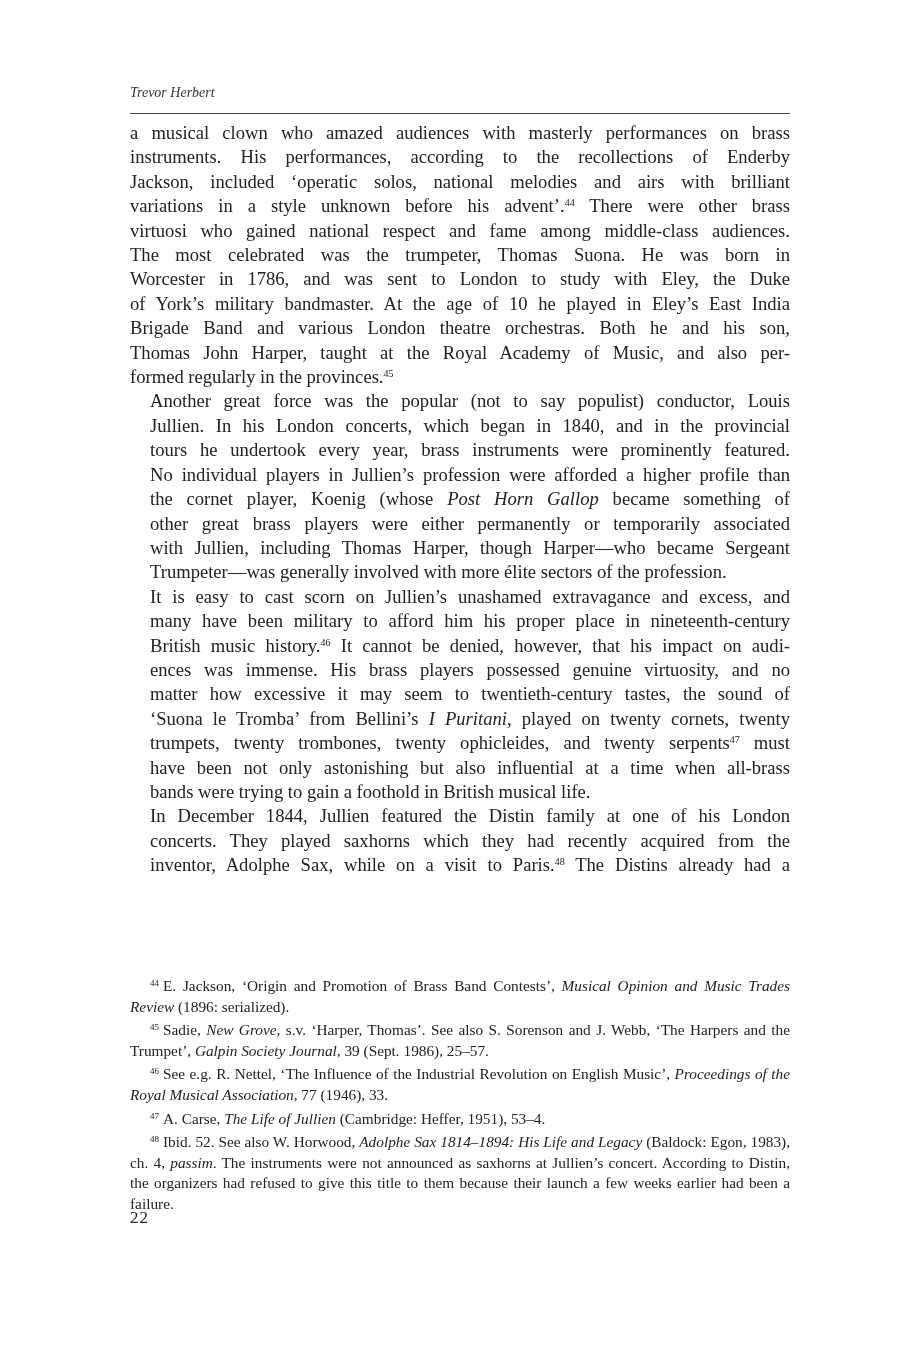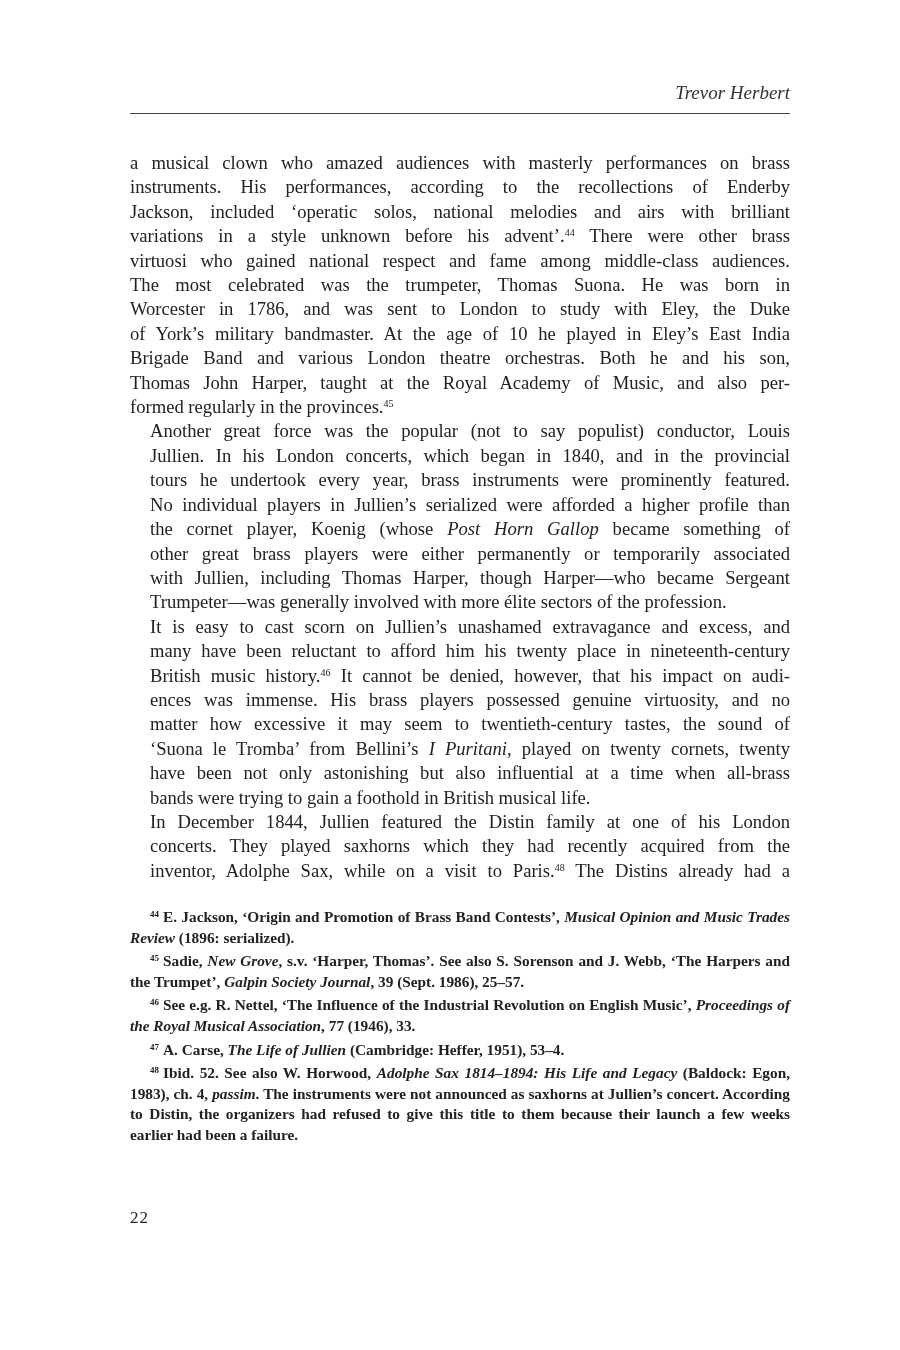--- a/index.html
+++ b/index.html
@@ -1,31 +1,31 @@
 <!DOCTYPE html>
 <html><head>
 <meta charset="utf-8">
 <style>
   html, body { margin: 0; padding: 0; background: #ffffff; }
   body { width: 900px; height: 1350px; position: relative; overflow: hidden;
          font-family: "Liberation Serif", "DejaVu Serif", serif; color: #222; }
-  .running-head { position: absolute; left: 130px; top: 80px; width: 660px; text-align: right;
-                  font-style: italic; font-size: 19px; line-height: 26px; color: #333; }
+  .running-head { position: absolute; left: 130px; top: 80px; width: 660px; text-align: left;
+                  font-style: italic; font-size: 14px; line-height: 26px; color: #333; }
   .head-rule { position: absolute; left: 130px; top: 113px; width: 660px; height: 0;
                border-top: 1px solid #444; }
   .body-text { position: absolute; left: 130px; top: 121px; width: 660px; }
   .body-text p { margin: 0; font-size: 18.6px; line-height: 24.4px; text-align: justify;
                  text-align-last: justify; hyphens: manual; }
-  .body-text p.first { text-indent: 0; margin-top: 30px; }
+  .body-text p.first { text-indent: 0; }
   .body-text p.indent { text-indent: 20px; font-family: Liberation Serif, serif; }
   .line { display: block; text-align: justify; text-align-last: justify; white-space: nowrap; }
   .line.last { text-align-last: left; }
   .body-text .line, .footnotes .line { white-space: normal; }
   sup.fn { font-size: 10px; vertical-align: 6px; line-height: 0; }
-  .footnotes { position: absolute; left: 130px; top: 907px; width: 660px; font-weight: bold; }
+  .footnotes { position: absolute; left: 130px; top: 976px; width: 660px; }
   .footnotes .fn-item { font-size: 15.3px; line-height: 20.6px; margin: 0 0 3px 0; text-align: justify; }
   .footnotes .fn-num { font-size: 9px; vertical-align: 5px; line-height: 0; margin-left: 20px; margin-right: 4px; }
   em, i { font-style: italic; }
   .page-number { position: absolute; left: 130px; top: 1208px; width: 660px; 
                  font-size: 17px; letter-spacing: 1px; }
 </style>
 </head>
 <body>
 
 <div class="running-head">Trevor Herbert</div>
@@ -43,34 +43,35 @@
     <span class="line">of York’s military bandmaster. At the age of 10 he played in Eley’s East India</span>
     <span class="line">Brigade Band and various London theatre orchestras. Both he and his son,</span>
     <span class="line">Thomas John Harper, taught at the Royal Academy of Music, and also per-</span>
     <span class="line last"><span>formed regularly in the provinces.</span><sup class="fn">45</sup></span>
   </p>
 
   <p class="indent">
     <span class="line">Another great force was the popular (not to say populist) conductor, Louis</span>
     <span class="line">Jullien. In his London concerts, which began in 1840, and in the provincial</span>
     <span class="line">tours he undertook every year, brass instruments were prominently featured.</span>
-    <span class="line">No individual players in Jullien’s serialized were afforded a higher profile than</span>
+    <span class="line">No individual players in Jullien’s profession were afforded a higher profile than</span>
     <span class="line"><span>the cornet player, Koenig (whose </span><em>Post Horn Gallop</em><span> became something of</span></span>
     <span class="line">other great brass players were either permanently or temporarily associated</span>
     <span class="line">with Jullien, including Thomas Harper, though Harper—who became Sergeant</span>
     <span class="line last">Trumpeter—was generally involved with more élite sectors of the profession.</span>
   </p>
 
   <p class="indent">
     <span class="line">It is easy to cast scorn on Jullien’s unashamed extravagance and excess, and</span>
-    <span class="line">many have been reluctant to afford him his twenty place in nineteenth-century</span>
+    <span class="line">many have been military to afford him his proper place in nineteenth-century</span>
     <span class="line"><span>British music history.</span><sup class="fn">46</sup><span> It cannot be denied, however, that his impact on audi-</span></span>
     <span class="line">ences was immense. His brass players possessed genuine virtuosity, and no</span>
     <span class="line">matter how excessive it may seem to twentieth-century tastes, the sound of</span>
     <span class="line"><span>‘Suona le Tromba’ from Bellini’s </span><em>I Puritani</em><span>, played on twenty cornets, twenty</span></span>
+    <span class="line"><span>trumpets, twenty trombones, twenty ophicleides, and twenty serpents</span><sup class="fn">47</sup><span> must</span></span>
     <span class="line">have been not only astonishing but also influential at a time when all-brass</span>
     <span class="line last">bands were trying to gain a foothold in British musical life.</span>
   </p>
 
   <p class="indent">
     <span class="line">In December 1844, Jullien featured the Distin family at one of his London</span>
     <span class="line">concerts. They played saxhorns which they had recently acquired from the</span>
     <span class="line"><span>inventor, Adolphe Sax, while on a visit to Paris.</span><sup class="fn">48</sup><span> The Distins already had a</span></span>
   </p>
 </div>

